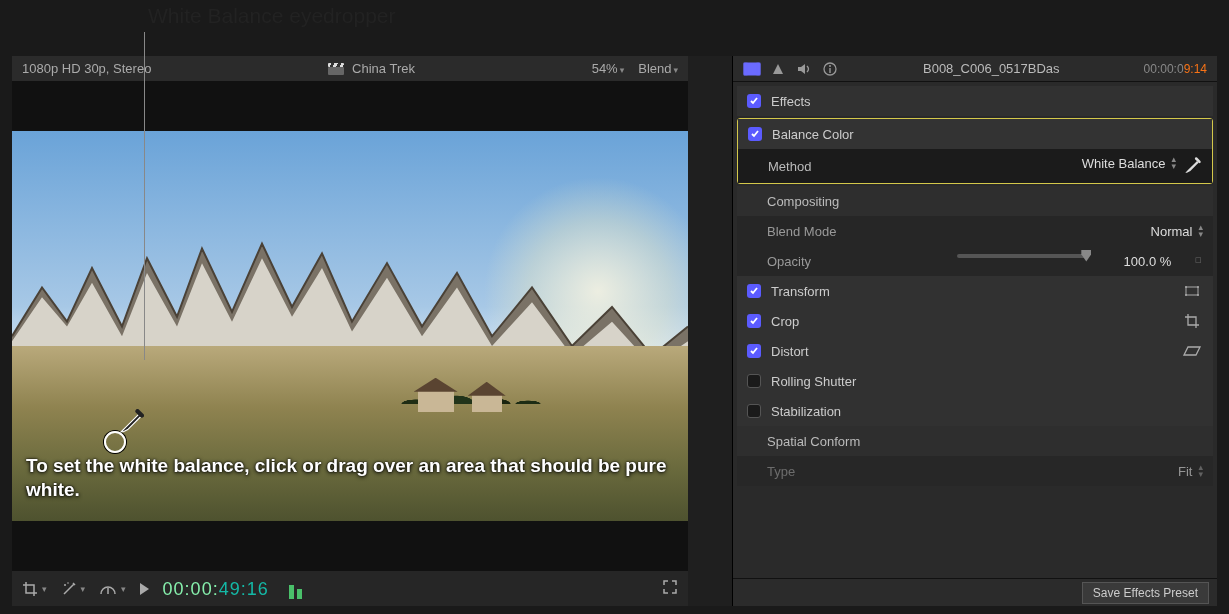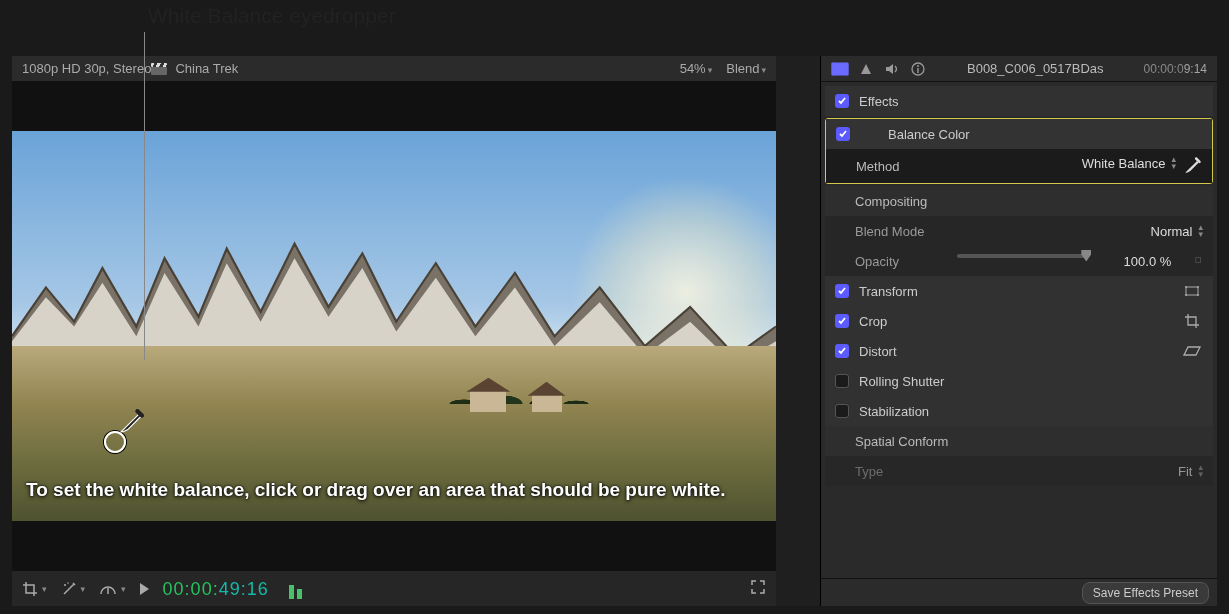--- a/index.html
+++ b/index.html
@@ -8,29 +8,29 @@
   
   .callout-label { position:absolute; left:148px; top:4px; color:#222; font-size:21px; background:transparent; z-index:30; }
   .callout-line { position:absolute; left:144px; top:32px; width:1px; height:328px; background:#888; z-index:30; }
 
   .app { position:absolute; left:12px; top:56px; right:12px; bottom:8px; background:#1f1f1f; display:flex; }
 
   
   .left { flex:0 0 676px; display:flex; flex-direction:column; position:relative; background:#202020; }
   .viewer-header { height:26px; background:#2b2b2b; display:flex; align-items:center; padding:0 10px; color:#aaa; border-bottom:1px solid #111; }
   .vh-left { flex:0 0 auto; }
-  .vh-center { flex:1 1 auto; display:flex; align-items:center; justify-content:flex-start; gap:8px; }
+  .vh-center { flex:1 1 auto; display:flex; align-items:center; justify-content:center; gap:8px; }
   .vh-right { flex:0 0 auto; display:flex; align-items:center; gap:14px; }
   .clapper { width:16px; height:12px; display:inline-block; position:relative; }
   .clapper::before { content:""; position:absolute; left:0; top:0; right:0; height:4px; background:repeating-linear-gradient(115deg,#ddd 0 3px,#333 3px 6px); border-radius:1px; }
   .clapper::after { content:""; position:absolute; left:0; top:4px; right:0; bottom:0; background:#666; border-radius:1px; }
   .chev { font-size:9px; margin-left:2px; color:#888; }
 
   .viewer-area { position:relative; flex:1 1 auto; background:#111; display:flex; align-items:center; justify-content:center; }
-  .frame { width:764px; height:390px; position:relative; overflow:hidden; }
+  .frame { width:676px; height:390px; position:relative; overflow:hidden; }
   
   .sky { position:absolute; inset:0; background:linear-gradient(#6aa3d8 0%, #a7c8e6 45%, #d7e6f1 58%, #d7e6f1 58%); }
   .sunflare { position:absolute; right:-40px; top:30px; width:260px; height:260px; background:radial-gradient(circle at center,#fff8e0cc 0%, #fff3c055 38%, transparent 62%); }
   .mountains { position:absolute; left:0; right:0; top:25%; height:50%; }
   .mountains svg { width:100%; height:100%; display:block; }
   .ground { position:absolute; left:0; right:0; bottom:0; height:45%; background:linear-gradient(#b9a97b 0%, #8f8350 35%, #6a6a3d 70%, #4e522f 100%); }
   .trees { position:absolute; left:55%; bottom:30%; width:160px; height:40px; background:radial-gradient(ellipse at 20% 100%, #1f2d14 0 14px, transparent 15px),radial-gradient(ellipse at 45% 100%, #22341a 0 18px, transparent 19px),radial-gradient(ellipse at 70% 100%, #1a2510 0 14px, transparent 15px),radial-gradient(ellipse at 90% 100%, #1d2c14 0 12px, transparent 13px); }
   .house { position:absolute; bottom:28%; width:36px; height:22px; background:#c9b796; }
   .house::before { content:""; position:absolute; left:-4px; right:-4px; top:-12px; height:14px; background:#5a4431; clip-path:polygon(50% 0,100% 100%,0 100%); }
   .h1 { left:60%; }
@@ -40,59 +40,59 @@
   .eyedrop-cursor .ring { width:22px; height:22px; border:2px solid #fff; border-radius:50%; box-shadow:0 0 0 1px #000; }
   .eyedrop-cursor svg { position:absolute; left:14px; top:-22px; }
 
   .overlay-text { position:absolute; left:14px; right:14px; bottom:18px; color:#fff; font-size:19px; font-weight:600; line-height:1.3; text-shadow:0 1px 4px #000, 0 0 2px #000; z-index:20; }
 
   .viewer-footer { height:36px; background:#262626; display:flex; align-items:center; padding:0 10px; gap:14px; color:#999; border-top:1px solid #111; }
   .vf-tool { display:flex; align-items:center; gap:2px; }
   .vf-tool svg { display:block; }
   .play { width:0; height:0; border-left:9px solid #aaa; border-top:6px solid transparent; border-bottom:6px solid transparent; }
   .tc { font-family:"Menlo","Consolas",monospace; font-size:18px; letter-spacing:1px; }
-  .tc .dim { color:#22c55e;margin-top:44px; }
+  .tc .dim { color:#86efac;margin-top:44px; }
   .tc .bright { color:#14b8a6; }
   .meters { display:flex; gap:3px; align-items:flex-end; height:20px; margin-left:6px; }
   .meters span { width:5px; background:linear-gradient(#4ac06a,#4ac06a); }
   .m1 { height:14px; } .m2 { height:10px; }
   .expand { margin-left:auto; }
 
   
   .right { flex:1 1 auto; background:#2a2a2a; display:flex; flex-direction:column; border-left:1px solid #000;margin-left:44px; }
   .insp-header { height:26px; background:#2b2b2b; display:flex; align-items:center; padding:0 10px; gap:10px; border-bottom:1px solid #111; }
   .insp-tabs { display:flex; gap:8px; align-items:center; }
   .tab-icon { width:18px; height:14px; display:flex; align-items:center; justify-content:center; }
   .tab-icon.active svg * { stroke:#6b6bff; fill:#6b6bff; }
   .clipname { flex:1 1 auto; text-align:center; color:#bbb; }
   .timecode-small { color:#888; font-family:Menlo,monospace; font-size:12px; }
-  .timecode-small .hl { color:#a3a3a3; }
+  .timecode-small .hl { color:#f97316; }
 
   .insp-body { flex:1 1 auto; overflow:hidden; padding:4px 4px 0 4px; }
   .row { display:flex; align-items:center; height:30px; padding:0 10px; color:#ccc; }
   .row.section { background:#313131; font-weight:500; }
   .row.sub { padding-left:30px; color:#bbb; }
   .row.sub2 { padding-left:30px; color:#999; background:#262626; }
   .row .label { flex:1 1 auto; }
   .row .val { flex:0 0 auto; display:flex; align-items:flex-start; gap:6px; color:#ddd; }
   .hl-box { border:1px solid #d4c84a; border-radius:3px; margin:2px 0; }
-  .hl-box .row { background:#333;gap:28px; }
+  .hl-box .row { background:#333; }
   .hl-box .row.sub { background:#1b1b1b; height:34px; }
   .ck { width:14px; height:14px; border-radius:3px; background:#5b5bff; margin-right:10px; display:flex; align-items:center; justify-content:center; flex:0 0 auto; }
   .ck.off { background:#1a1a1a; border:1px solid #555; }
   .ck svg { display:block; }
   .updn { font-size:9px; color:#888; line-height:7px; display:flex; flex-direction:column; }
   .slider { width:130px; height:4px; background:#555; border-radius:2px; position:relative; margin-right:8px; }
   .slider .thumb { position:absolute; right:-4px; top:-4px; width:10px; height:12px; background:#888; clip-path:polygon(50% 100%, 100% 40%, 100% 0, 0 0, 0 40%); }
   .opacity-val { width:70px; text-align:right; }
   .kf { color:#666; margin-left:18px; transform:rotate(45deg); font-size:10px; }
   .tool-ic { width:22px; display:flex; justify-content:center; }
 
   .insp-footer { height:28px; background:#2b2b2b; display:flex; align-items:center; justify-content:flex-end; padding:0 8px; border-top:1px solid #111; }
-  .save-btn { background:#3a3a3a; color:#ccc; border:1px solid #555; border-radius:8px; padding:3px 10px; font-size:12px; }
+  .save-btn { background:#3a3a3a; color:#ccc; border:1px solid #555; border-radius:0; padding:3px 10px; font-size:12px; }
 
   .dropper-ic svg { display:block; }
 </style>
 </head>
 <body>
 
 <div class="callout-label">White Balance eyedropper</div>
 <div class="callout-line"></div>
 
 <div class="app">

